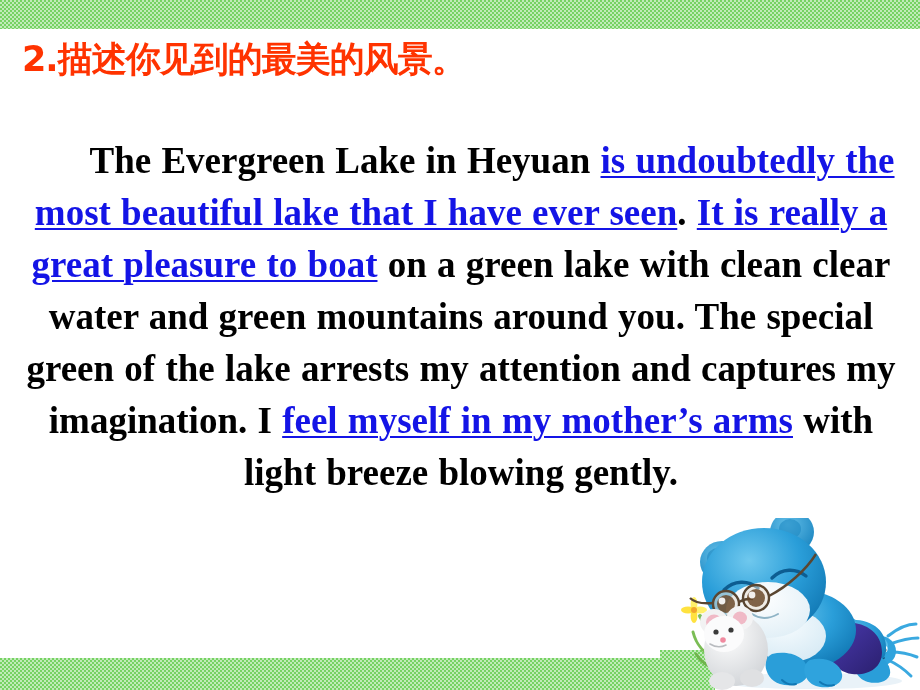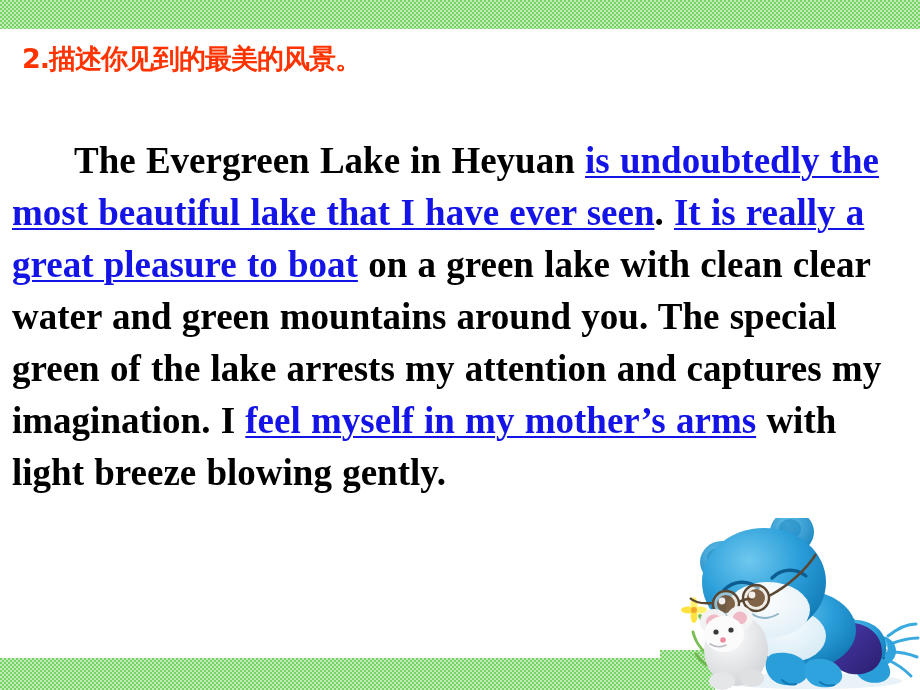--- a/index.html
+++ b/index.html
@@ -59,40 +59,40 @@
     background: #ffffff;
   }
 
   
   .heading {
     position: absolute;
     left: 22px;
     top: 36px;
     font-family: "DejaVu Sans", "Liberation Sans", sans-serif;
     font-weight: bold;
-    font-size: 27px;
+    font-size: 35px;
     line-height: 46px;
     color: #ff3300;
     white-space: nowrap;
     letter-spacing: -1px;
   }
 
   
   .body-text {
     position: absolute;
     left: 12px;
     top: 98px;
     width: 898px;
     font-family: "Liberation Serif", "DejaVu Serif", serif;
     font-weight: bold;
     font-size: 37px;
     line-height: 52px;
     color: #000000;
     text-indent: 62px;
-    text-align: left;
+    text-align: center;
     word-spacing: 1px;
   }
   .u {
     color: #1414e6;
     text-decoration: underline;
     text-decoration-thickness: 2px;
     text-underline-offset: 3px;
   }
 
   

